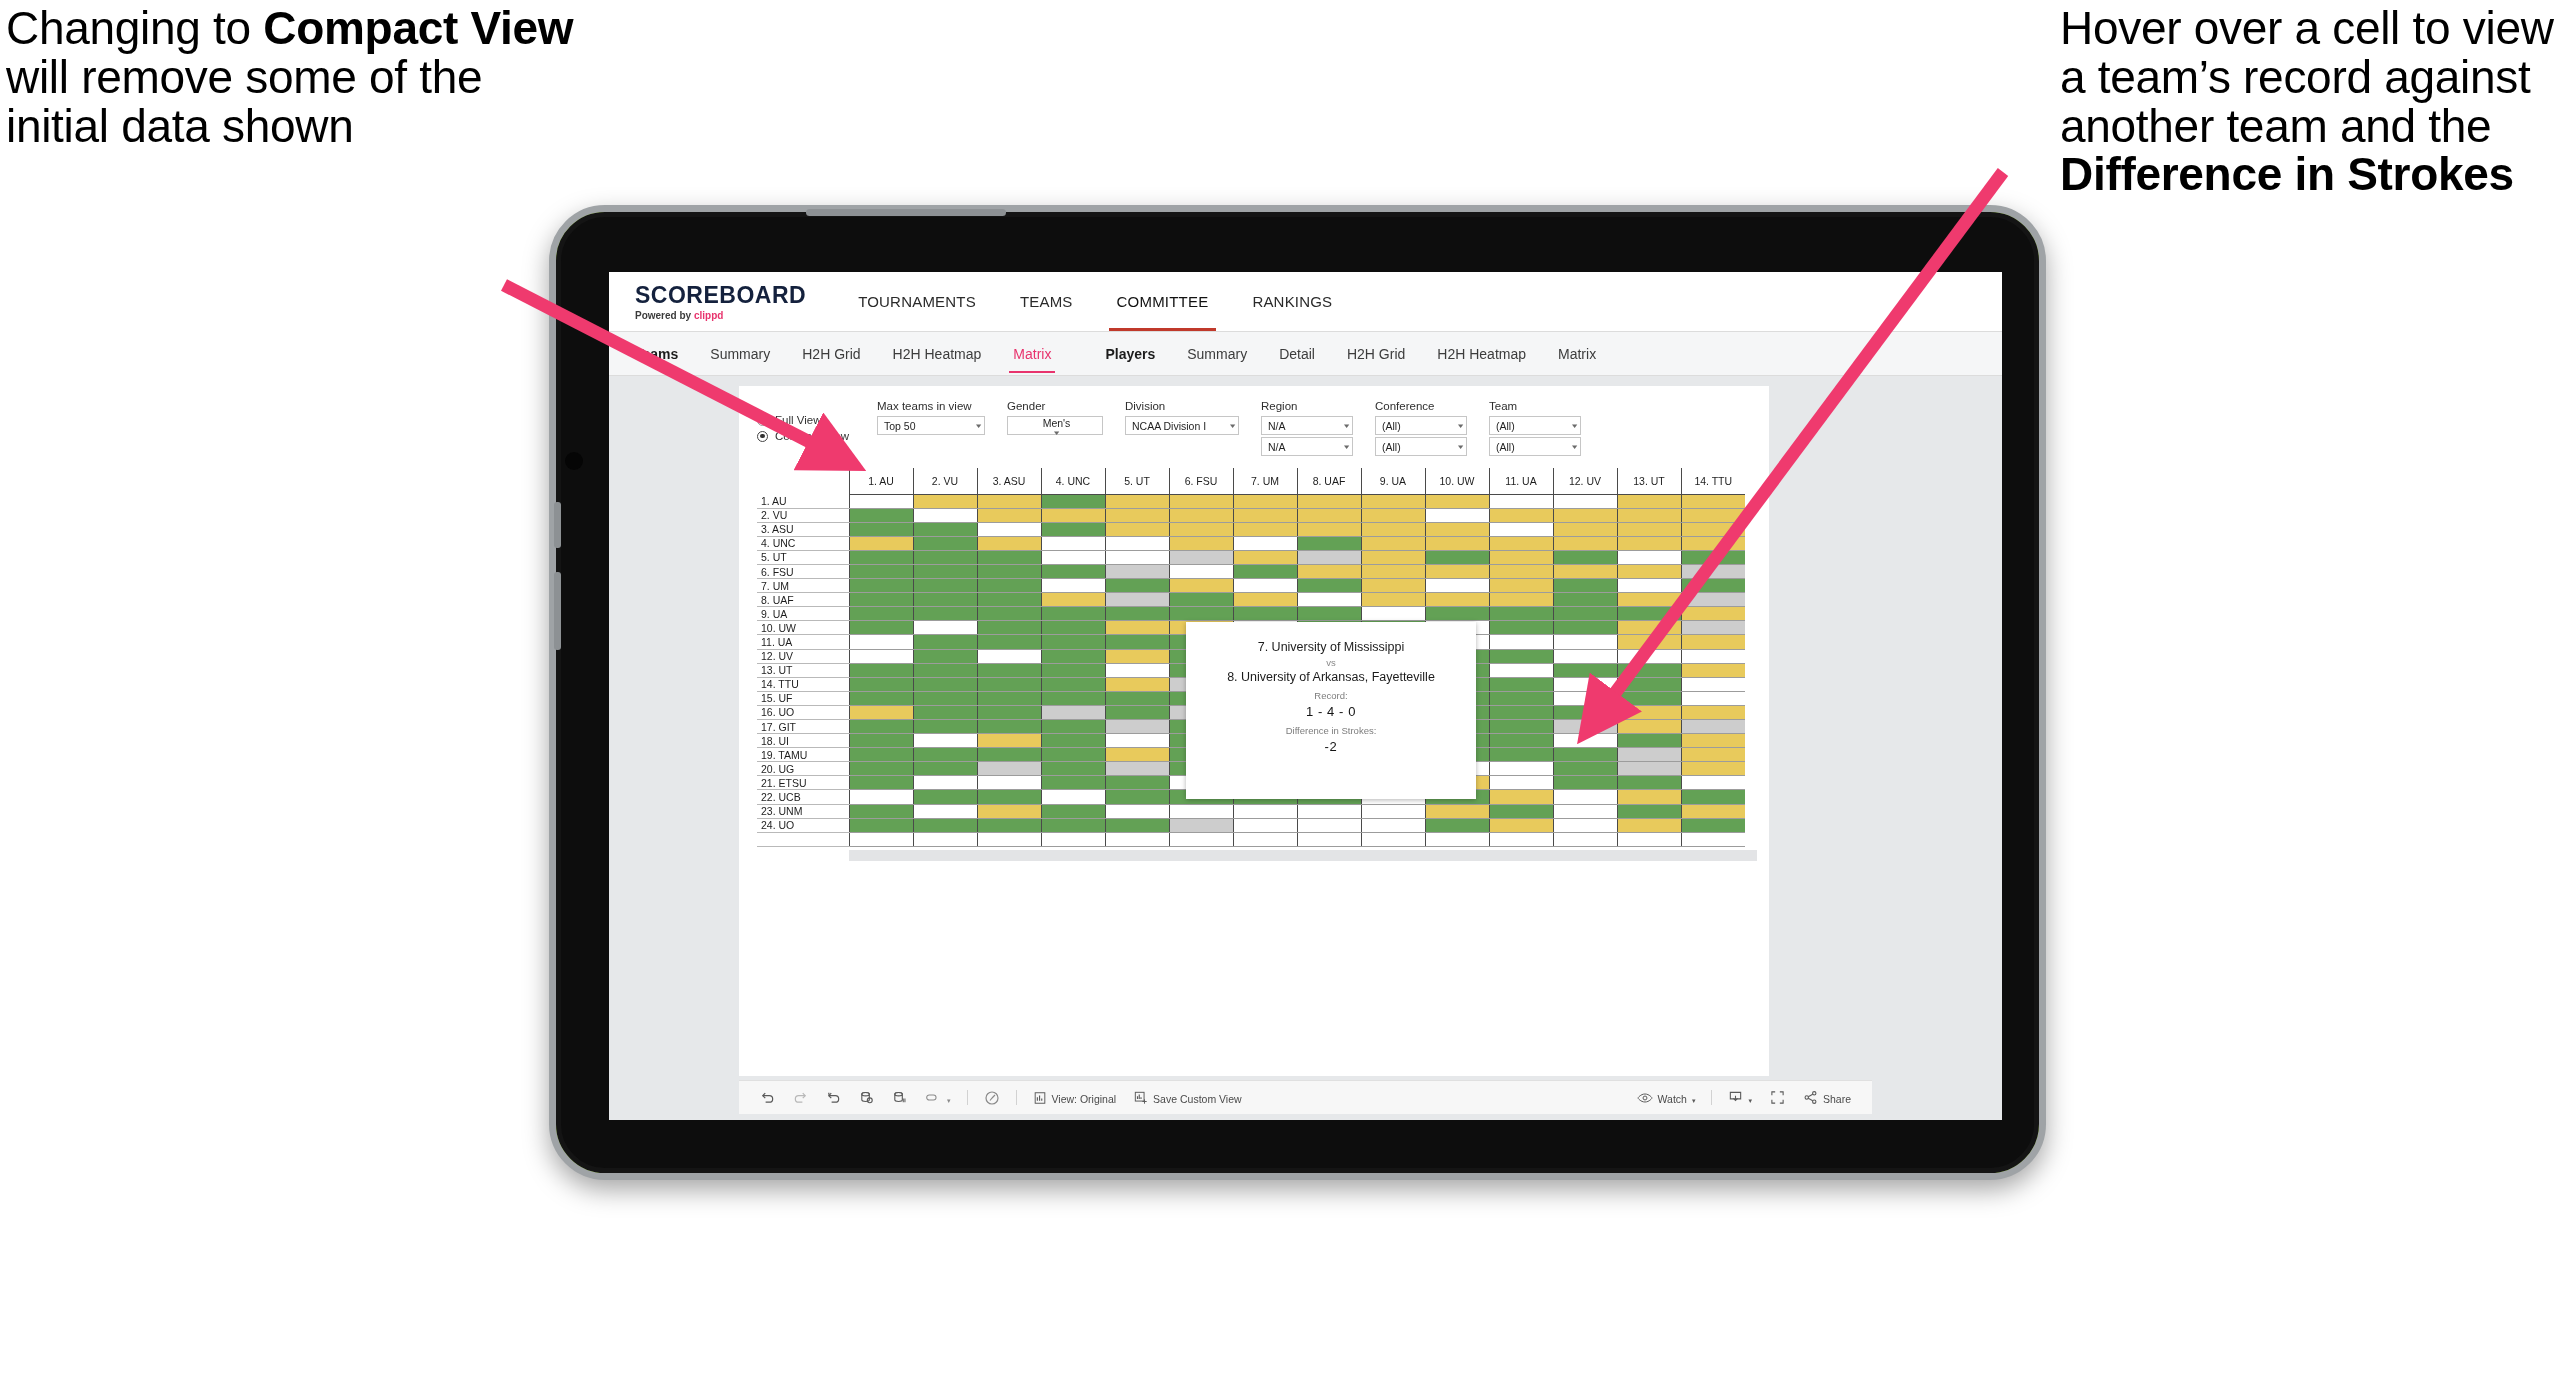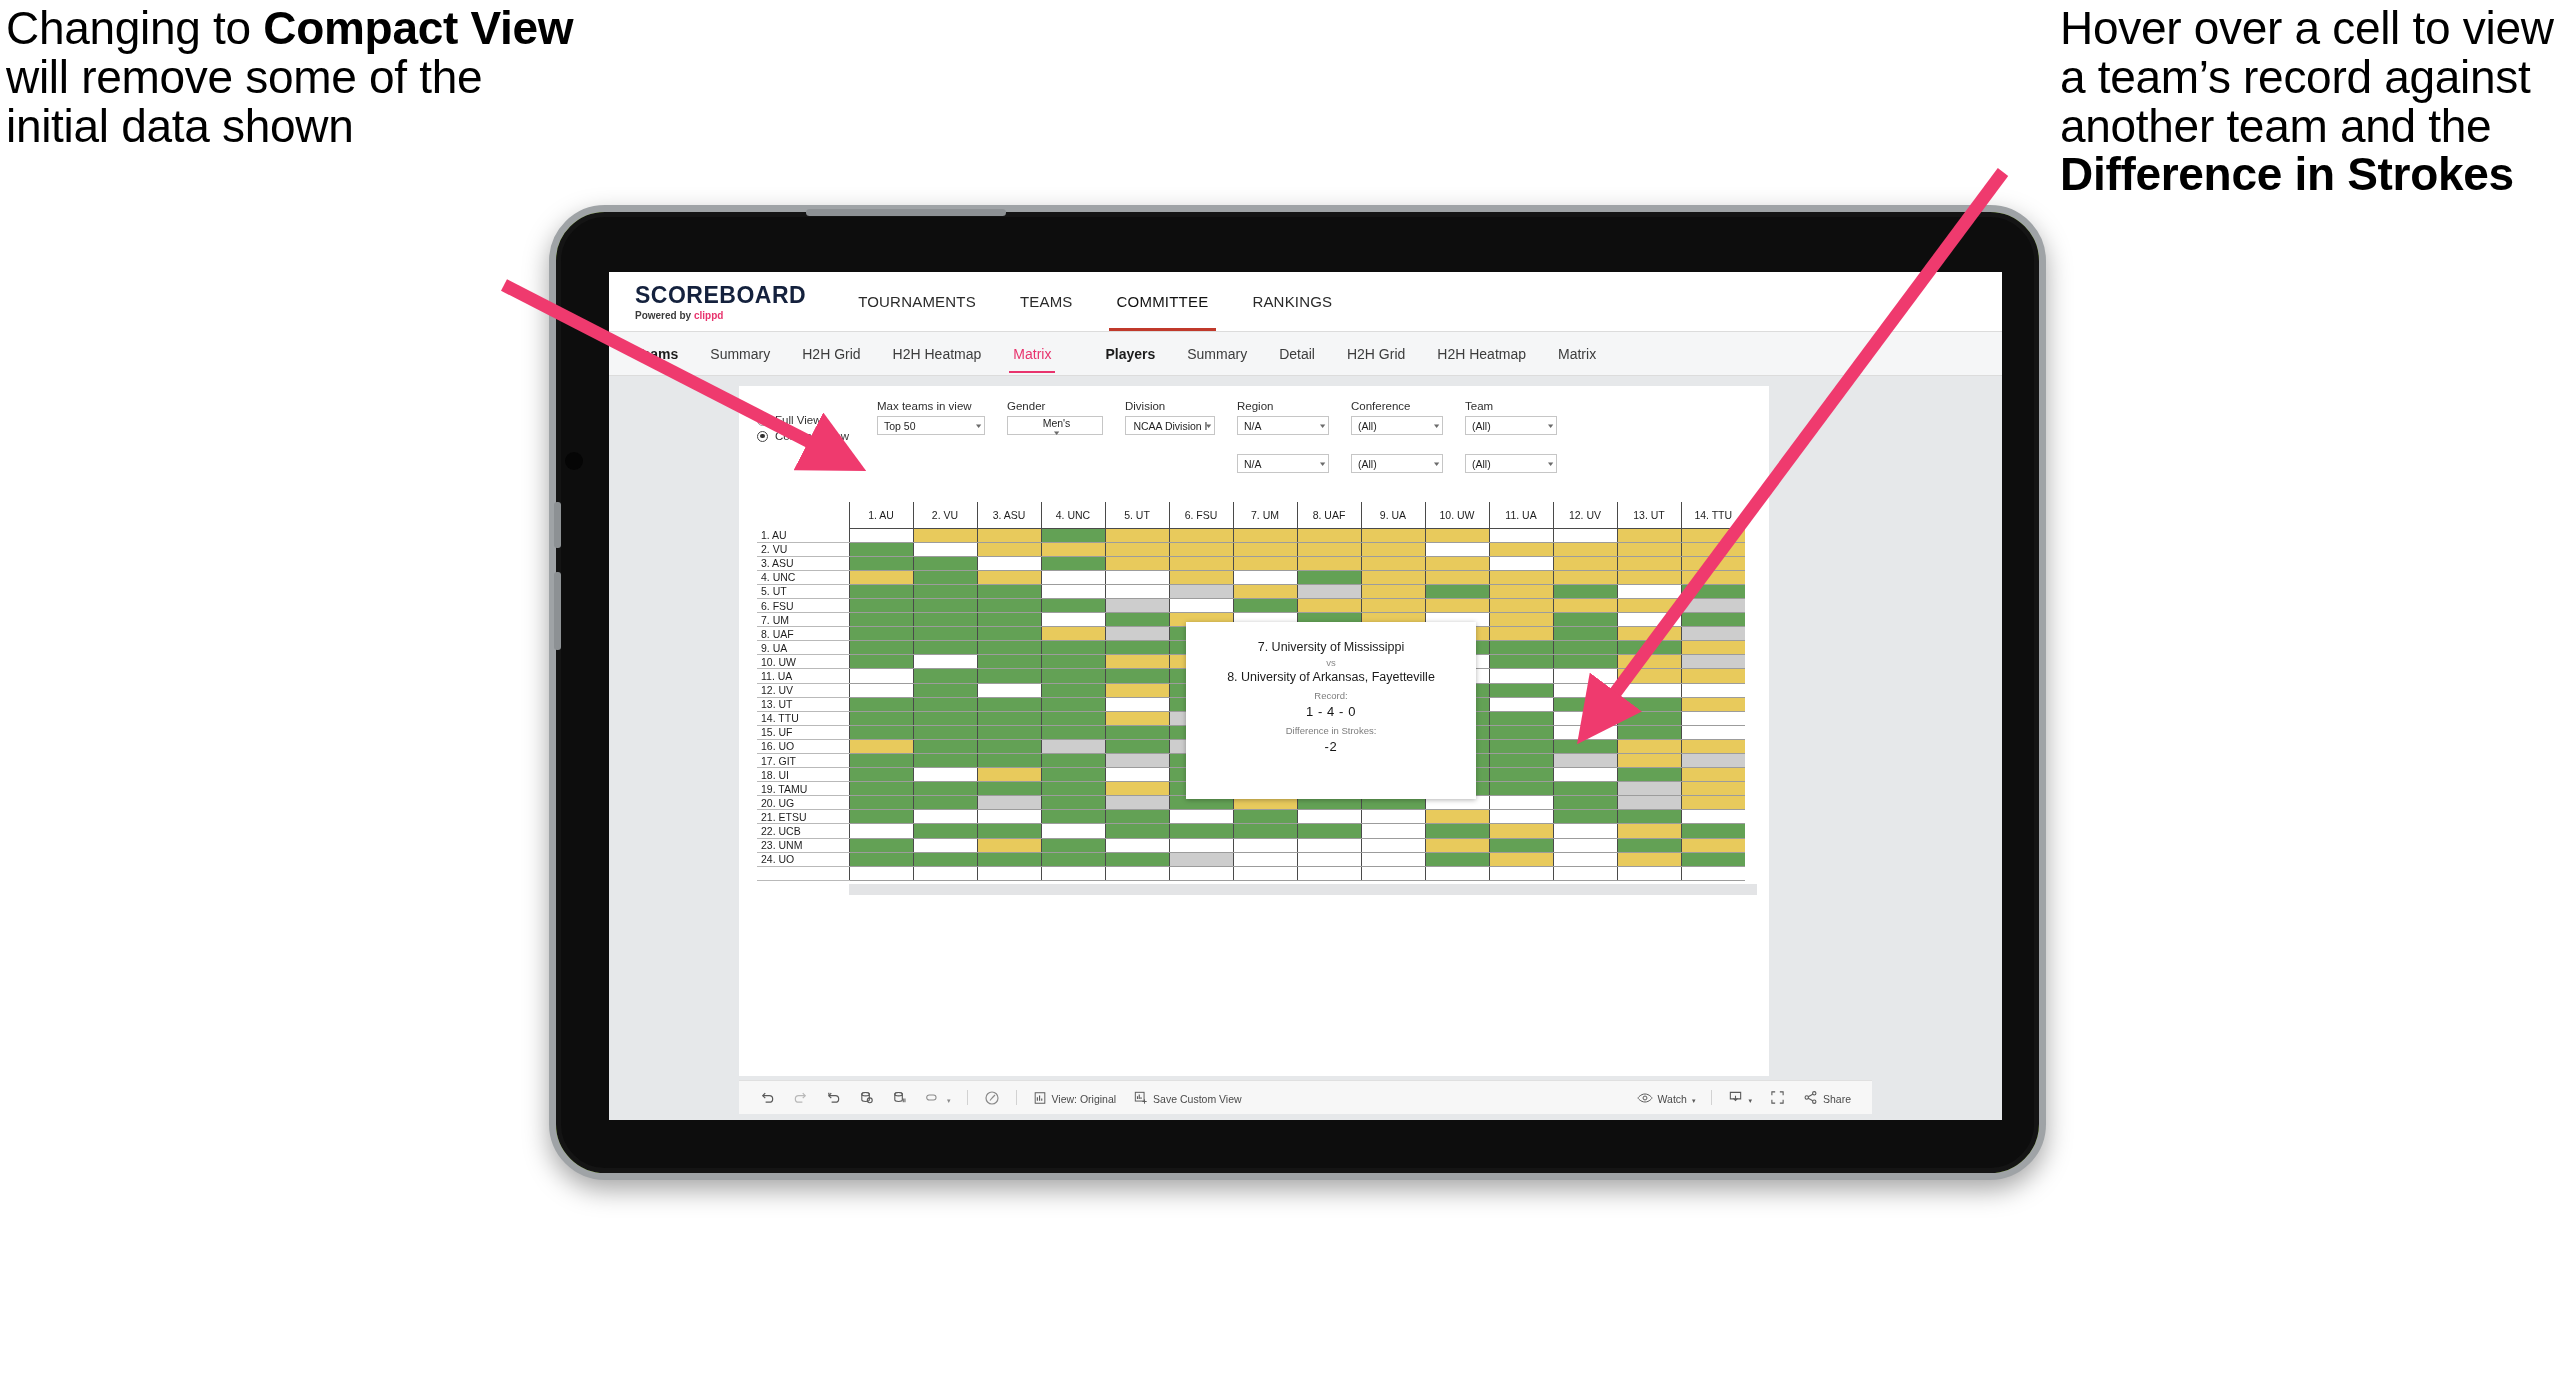--- a/index.html
+++ b/index.html
@@ -109,25 +109,25 @@
   .radio.sel { border-color:#444; }
   .radio.sel::after{ content:""; position:absolute; left:2.3px; top:2.3px;
                      width:4.4px; height:4.4px; border-radius:50%; background:#333; }
 
   .fgroup { margin-right: 22px; }
   .flabel { font-size: 11.5px; color:#2f2f2f; margin-bottom: 4px; }
   .fsel {
     height: 19px; border:1px solid #c6c6c6; background:#fff;
     display:flex; align-items:center; justify-content:space-between;
     padding: 0 3px 0 6px; font-size: 10.5px; color:#1f1f1f;
-    margin-bottom: 19px; cursor:pointer;
+    margin-bottom: 2px; cursor:pointer;
   }
   .fsel .caret { font-size: 7px; color:#6b6b6b; transform: scaleX(1.5); }
   .w-top50 { width: 108px; } .w-gender { width: 96px; flex-direction: column; }
-  .w-div   { width: 90px; justify-content: flex-end; } .w-reg    { width: 92px; }
+  .w-div   { width: 114px; } .w-reg    { width: 92px; }
   .w-conf  { width: 92px;  } .w-team   { width: 92px; }
 
   
   #matrixwrap { position:relative; padding: 0 0 0 18px; }
   table.matrix { border-collapse: collapse; table-layout: fixed; }
   table.matrix th.corner { width: 92px; border:none; background:#fff; }
   table.matrix th.colh {
     width: 64px; height: 26px; font-size: 10.5px; font-weight: 400; color:#1d1d1d;
     border-left: 1.6px solid #4a4a4a; border-bottom: 1.6px solid #4a4a4a;
     background:#fff; text-align:center; vertical-align: middle;

